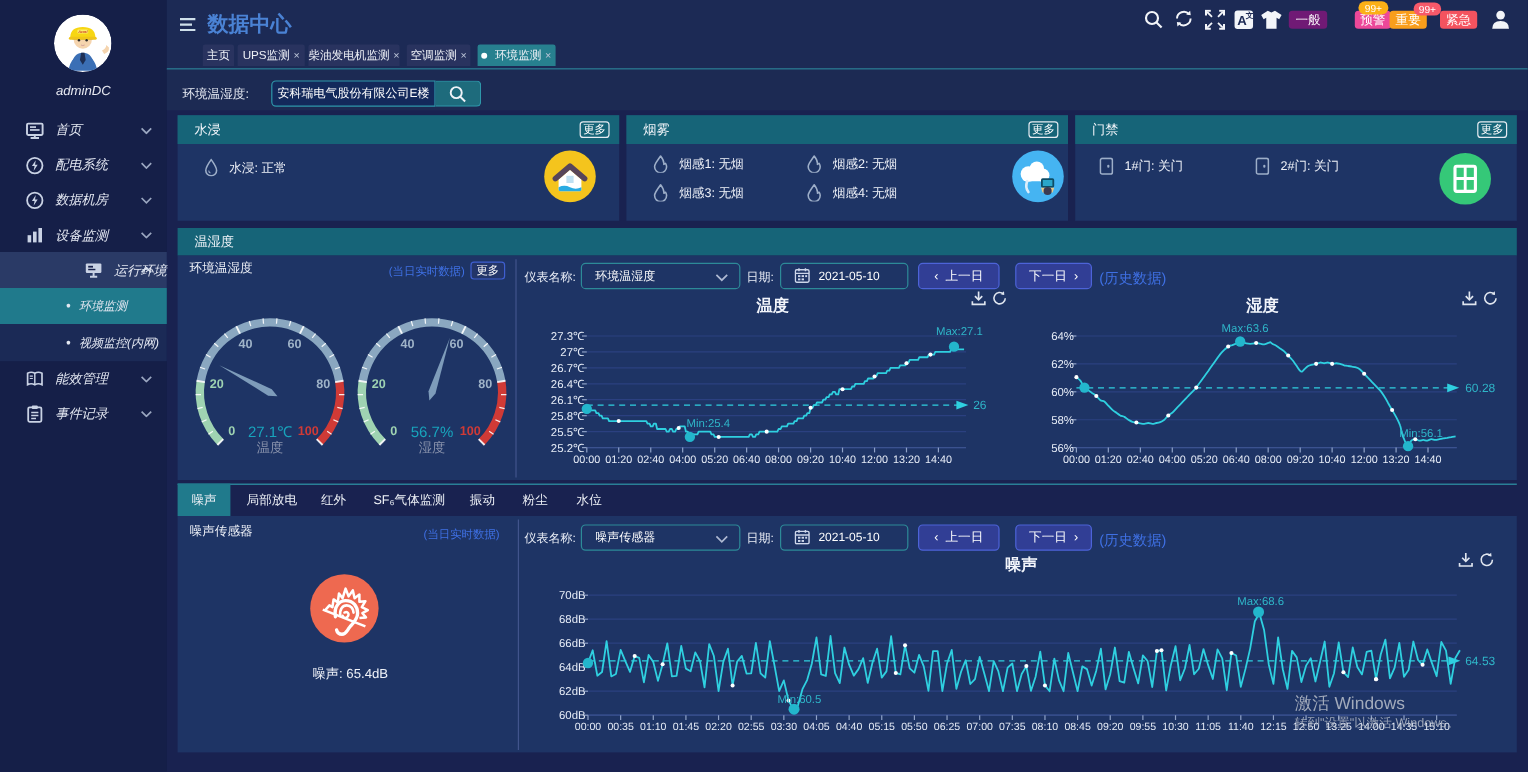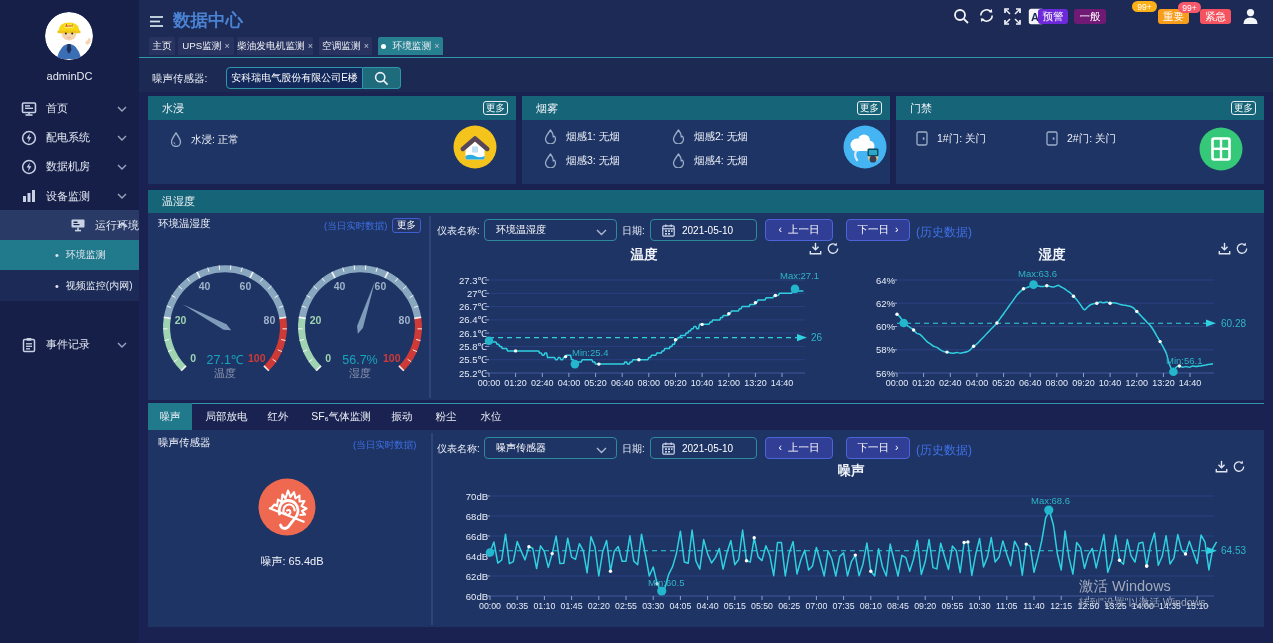--- a/index.html
+++ b/index.html
@@ -1,20 +1,20 @@
 <!DOCTYPE html>
 <html><head><meta charset="utf-8">
 <style>
 * {margin:0;padding:0;box-sizing:border-box;}
 html,body {width:1273px;height:643px;overflow:hidden;background:#192250;
   font-family:"Liberation Sans",sans-serif;}
 #page {position:absolute;top:0;left:0;width:1273px;height:643px;}
 
 
-#side {position:absolute;left:0;top:0;width:139px;height:643px;background:#151f48;}
+#side {position:absolute;left:0;top:0;width:139px;height:643px;background:#151f48;font-style:italic;}
 #avatar {position:absolute;left:45px;top:12px;width:48px;height:48px;border-radius:50%;overflow:hidden;}
 #uname {position:absolute;left:0;top:70px;width:139px;text-align:center;color:#e8eaf2;font-size:11px;}
 .mi {position:absolute;left:0;width:139px;display:flex;align-items:center;color:#e4e8f2;font-size:11px;white-space:nowrap;}
 .mic {margin-left:21px;}
 .mtx {margin-left:9px;}
 .mtx.sub {margin-left:7px;font-size:10px;}
 .bullet {margin-left:55px;color:#e4e8f2;font-size:11px;}
 .chev {position:absolute;right:12px;top:50%;margin-top:-3px;}
 .mi-open {background:#2a3a66;justify-content:flex-end;}
 .mi-active {background:#207a8c;}
@@ -26,21 +26,21 @@
 #title {position:absolute;left:173px;top:8px;font-size:17.5px;font-weight:bold;color:#4a82d4;}
 #burger {position:absolute;left:150px;top:13px;}
 .hic {position:absolute;top:8px;}
 .hbtn {position:absolute;top:9px;height:15px;border-radius:3px;color:#fff;font-size:10.5px;white-space:nowrap;
   display:flex;align-items:center;justify-content:center;}
 .badge {position:absolute;height:11px;border-radius:6px;color:#fff;font-size:8.5px;
   display:flex;align-items:center;justify-content:center;z-index:5;}
 
 
 .tab {position:absolute;top:37px;height:18px;background:#29335f;color:#eef1f7;font-size:9.7px;white-space:nowrap;overflow:hidden;
-  display:flex;align-items:center;justify-content:center;border-radius:2px 2px 0 0;}
+  display:flex;align-items:center;justify-content:center;border-radius:2px 2px 0 0;margin-left:20px;}
 .tab .x {margin-left:3px;color:#b9c2d6;font-size:9px;}
 .tab.active {background:#27808f;}
 .tab .dot {width:5px;height:5px;border-radius:50%;background:#fff;margin-right:6px;}
 
 
 #q-label {position:absolute;left:152px;top:72px;color:#e8ecf5;font-size:10.5px;}
 #q-input {position:absolute;left:226px;top:67px;width:137px;height:22px;background:#13295b;
   border:1px solid #2e97aa;border-radius:4px 0 0 4px;color:#fff;font-size:10px;white-space:nowrap;
   display:flex;align-items:center;justify-content:center;}
 #q-btn {position:absolute;left:363px;top:67px;width:38px;height:22px;background:#1e6b7c;
@@ -165,20 +165,32 @@
           <path d="M1 5 L5 1 L9 5" fill="none" stroke="#d8e0ee" stroke-width="1.4"></path>
         </svg>
       </div>
 <div class="mi mi-active" style="top:240px;height:30px">
         <span class="bullet">•</span>
         <span class="mtx sub">环境监测</span>
       </div>
 <div class="mi mi-sub" style="top:270px;height:31px">
         <span class="bullet">•</span>
         <span class="mtx sub">视频监控(内网)</span>
+      </div>
+<div class="mi" style="top:301px;height:29px">
+        <svg class="mic" width="16" height="16" viewBox="0 0 16 16">
+          <path d="M2 3 q3-1.6 6 0 q3-1.6 6 0 v9.6 q-3-1.6-6 0 q-3-1.6-6 0 Z" fill="none" stroke="#c9d2e4" stroke-width="1.4"></path>
+          <line x1="8" y1="3" x2="8" y2="12.6" stroke="#c9d2e4" stroke-width="1.2"></line>
+          <line x1="3.8" y1="5.4" x2="6.4" y2="5.4" stroke="#c9d2e4" stroke-width="1"></line>
+          <line x1="3.8" y1="7.4" x2="6.4" y2="7.4" stroke="#c9d2e4" stroke-width="1"></line>
+        </svg>
+        <span class="mtx">能效管理</span>
+        <svg class="chev" width="10" height="6" viewBox="0 0 10 6">
+          <path d="M1 1 L5 5 L9 1" fill="none" stroke="#9aa6c0" stroke-width="1.4"></path>
+        </svg>
       </div>
 <div class="mi" style="top:330px;height:29px">
         <svg class="mic" width="16" height="16" viewBox="0 0 16 16">
           <rect x="2.5" y="2.5" width="11" height="12" rx="1.2" fill="none" stroke="#c9d2e4" stroke-width="1.5"></rect>
           <rect x="5.5" y="1" width="5" height="2.8" rx="0.8" fill="#c9d2e4"></rect>
           <line x1="5" y1="6.8" x2="11" y2="6.8" stroke="#c9d2e4" stroke-width="1.3"></line>
           <line x1="5" y1="9.3" x2="11" y2="9.3" stroke="#c9d2e4" stroke-width="1.3"></line>
           <line x1="5" y1="11.8" x2="9" y2="11.8" stroke="#c9d2e4" stroke-width="1.3"></line>
         </svg>
         <span class="mtx">事件记录</span>
@@ -225,39 +237,39 @@
         </g>
       </svg></div>
 <div class="hic" style="left:1028px"><svg width="17" height="17" viewBox="0 0 17 17">
         <rect x="0.8" y="0.8" width="15.4" height="15.4" rx="2.5" fill="#f3f5f9"></rect>
         <text x="7" y="12.5" font-size="11" font-weight="bold" fill="#1d2a55" text-anchor="middle">A</text>
         <text x="13.3" y="7.4" font-size="6.5" font-weight="bold" fill="#1d2a55" text-anchor="middle">文</text>
       </svg></div>
 <div class="hic" style="left:1050px"><svg width="19" height="17" viewBox="0 0 19 17">
         <path d="M6.5 1 L9.5 2.4 L12.5 1 L18 4.5 L16 8 L13.8 6.8 V16 H5.2 V6.8 L3 8 L1 4.5 Z" fill="#f3f5f9"></path>
       </svg></div>
-<div class="hbtn" style="left:1038px;width:30px;background:#6d28d9">预警</div>
+<div class="hbtn" style="left:1129px;width:30px;background:#ec4899">预警</div>
 <div class="hbtn" style="left:1074px;width:32px;background:#701a75">一般</div>
 <div class="badge" style="left:1132px;top:1px;width:25px;background:#fbb017">99+</div>
 <div class="hbtn" style="left:1158px;width:31px;background:#f99e1c">重要</div>
 <div class="badge" style="left:1178px;top:2px;width:23px;background:#f7596a">99+</div>
 <div class="hbtn" style="left:1200px;width:31px;background:#f4535f">紧急</div>
 <div class="hic" style="left:1242px"><svg width="17" height="17" viewBox="0 0 17 17">
         <circle cx="8.5" cy="4.6" r="3.6" fill="#f3f5f9"></circle>
         <path d="M1.5 16 q0-6.5 7-6.5 q7 0 7 6.5 Z" fill="#f3f5f9"></path>
       </svg></div>
 
 <div class="tab" style="left:149px;width:26px">主页</div>
 <div class="tab" style="left:178px;width:56px">UPS监测<span class="x">×</span></div>
 <div class="tab" style="left:237px;width:76px">柴油发电机监测<span class="x">×</span></div>
 <div class="tab" style="left:319px;width:53px">空调监测<span class="x">×</span></div>
 <div class="tab active" style="left:378px;width:65px"><span class="dot"></span>环境监测<span class="x">×</span></div>
 
 <div style="position:absolute;left:139px;top:58px;width:1134px;height:34px;background:#1c2a53"></div>
-<div id="q-label">噪声传感器:</div>
+<div id="q-label">环境温湿度:</div>
 <div id="q-input">安科瑞电气股份有限公司E楼</div>
 <div id="q-btn">
       <svg width="15" height="15" viewBox="0 0 15 15">
         <circle cx="6.2" cy="6.2" r="4.6" fill="none" stroke="#eef2f8" stroke-width="1.6"></circle>
         <line x1="9.6" y1="9.6" x2="13.6" y2="13.6" stroke="#eef2f8" stroke-width="1.6"></line>
       </svg>
     </div>
 
 <div class="panel" style="left:148px;width:368px">
   <div class="phead">水浸<span class="more">更多</span></div>

